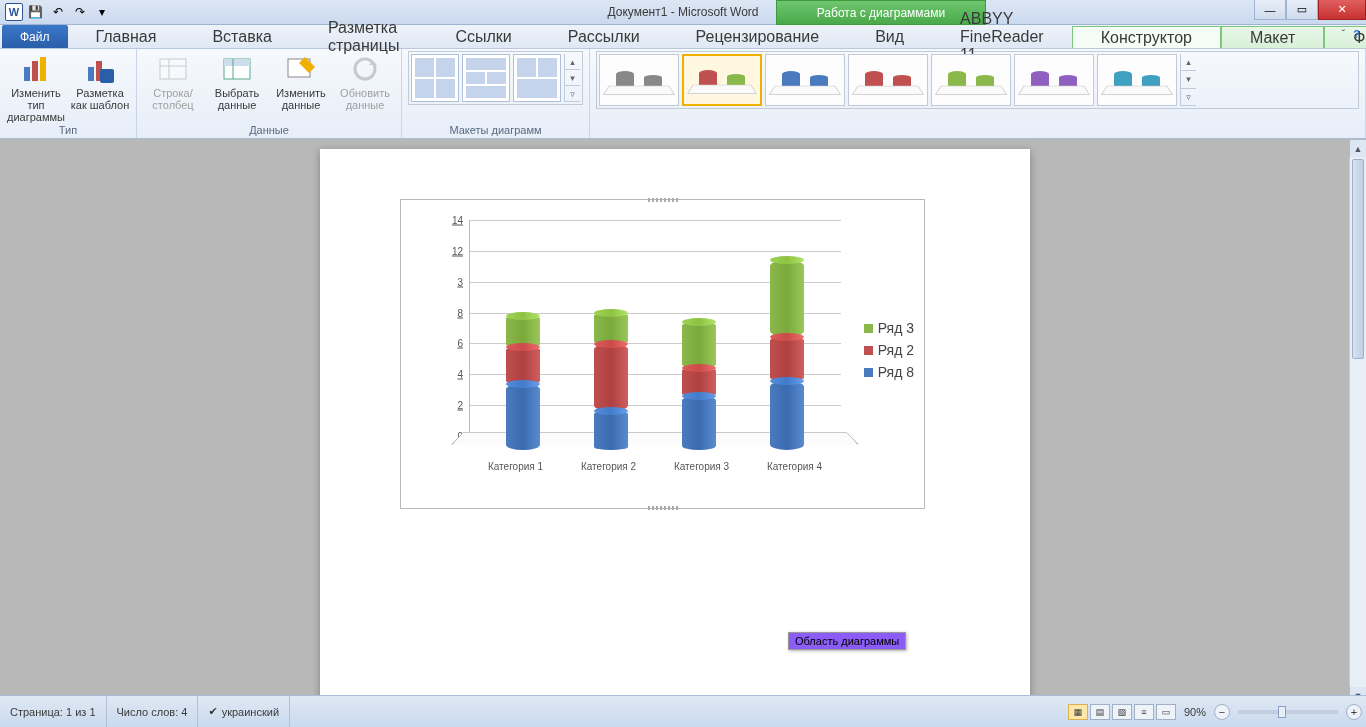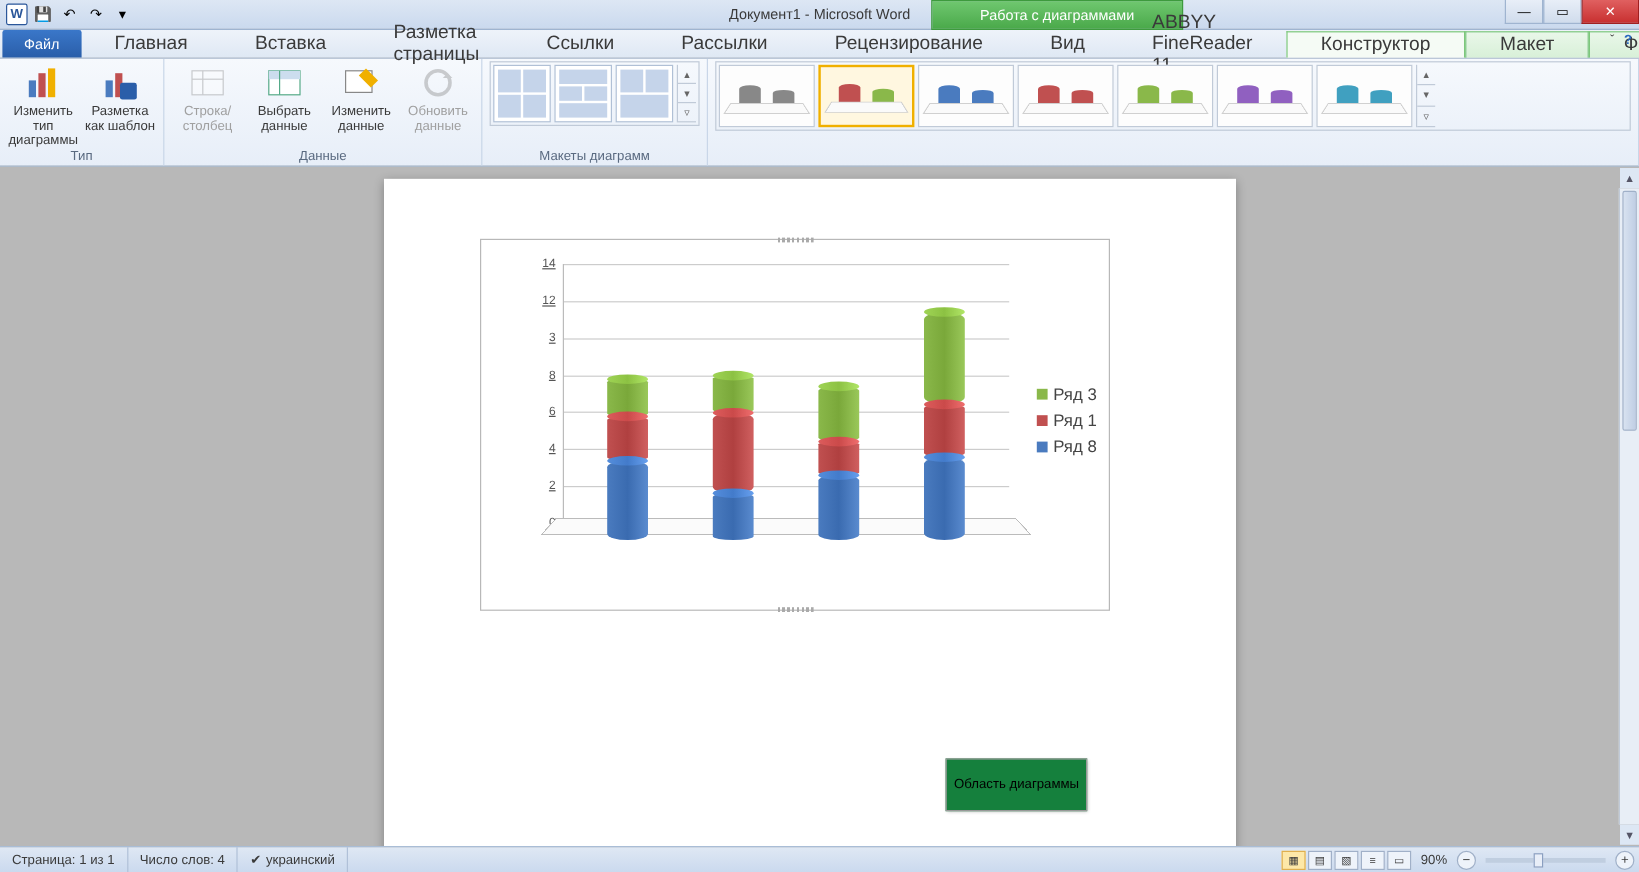--- a/index.html
+++ b/index.html
@@ -68,24 +68,24 @@
 .col { width: 34px; position: relative; }
 .seg { width: 100%; border-radius: 50%/8%; position: relative; }
 .seg::before { content:""; position:absolute; top:-4px; left:0; right:0; height:8px; border-radius:50%; background:inherit; filter:brightness(1.15);}
 .seg.blue { background: linear-gradient(90deg,#4a7bbf,#3a6bb0,#5a8bcf); }
 .seg.red { background: linear-gradient(90deg,#c05050,#b04040,#d06060); }
 .seg.green { background: linear-gradient(90deg,#8ab84a,#7aa83a,#9ac85a); }
 .x-labels { position: absolute; left: 28px; right: 0; bottom: -2px; display: flex; justify-content: space-around; font-size: 10px; color: #555; }
 .legend { position: absolute; right: 10px; top: 120px; font-size: 14px; color: #444; }
 .legend div { display: flex; align-items: center; gap: 5px; margin-bottom: 6px; }
 .lg-sw { width: 9px; height: 9px; }
-.tooltip-box { position: absolute; left: 468px; top: 483px; background: #15803d; border: 1px solid #999; padding: 15px 6px; font-size: 11px; box-shadow: 1px 1px 3px rgba(0,0,0,.3); text-align: center; }
-
-
-.statusbar { position: absolute; left: 0; right: 0; bottom: 0; height: 22px; background: linear-gradient(#dfe8f4,#cad9ee); border-top: 1px solid #a9bdd6; display: flex; align-items: center; font-size: 11px; color: #3a3a3a; }
+.tooltip-box { position: absolute; left: 468px; top: 483px; background: #8b5cf6; border: 1px solid #999; padding: 2px 6px; font-size: 11px; box-shadow: 1px 1px 3px rgba(0,0,0,.3); text-align: center; }
+
+
+.statusbar { position: absolute; left: 0; right: 0; bottom: 0; height: 32px; background: linear-gradient(#dfe8f4,#cad9ee); border-top: 1px solid #a9bdd6; display: flex; align-items: center; font-size: 11px; color: #3a3a3a; }
 .status-seg { padding: 0 10px; border-right: 1px solid #b0c0d8; height: 100%; display: flex; align-items: center; gap: 4px; }
 .status-right { position: absolute; right: 4px; display: flex; align-items: center; gap: 2px; }
 .view-btn { width: 20px; height: 16px; border: 1px solid #a0b0c8; background: #eef3fa; display:flex;align-items:center;justify-content:center;font-size:9px;}
 .view-btn.active { background: #fde8a8; border-color:#e0b050;}
 .zoom-slider { width: 100px; height: 4px; background: #c0cee0; position: relative; margin: 0 6px; }
 .zoom-slider .zt { position: absolute; top: -4px; width: 8px; height: 12px; background: #e8eef8; border: 1px solid #8a9fc0; left: 40%; }
 .zoom-btn { width: 16px; height: 16px; border: 1px solid #a0b0c8; border-radius: 50%; background: #eef3fa; display:flex;align-items:center;justify-content:center;font-size:11px;}
 </style>
 </head>
 <body>
@@ -346,29 +346,35 @@
               <div class="seg green" style="height: 46.2857px;"></div>
               <div class="seg red" style="height: 27.7714px;"></div>
               <div class="seg blue" style="height: 54px;"></div>
             </div>
             <div class="col">
               <div class="seg green" style="height: 77.1429px;"></div>
               <div class="seg red" style="height: 43.2px;"></div>
               <div class="seg blue" style="height: 69.4286px;"></div>
             </div>
           </div>
+        <div class="x-labels" id="xlabels">
+            <span>Категория 1</span>
+            <span>Категория 2</span>
+            <span>Категория 3</span>
+            <span>Категория 4</span>
+          </div>
       </div>
       <div class="legend" id="legend">
           <div>
             <span class="lg-sw" style="background:#8ab84a"></span>
             <span>Ряд 3</span>
           </div>
           <div>
             <span class="lg-sw" style="background:#c05050"></span>
-            <span>Ряд 1</span>
+            <span>Ряд 2</span>
           </div>
           <div>
             <span class="lg-sw" style="background:#4a7bbf"></span>
             <span>Ряд 8</span>
           </div>
         </div>
     </div>
     <div class="tooltip-box">Область диаграммы</div>
   </div>
 </div>

